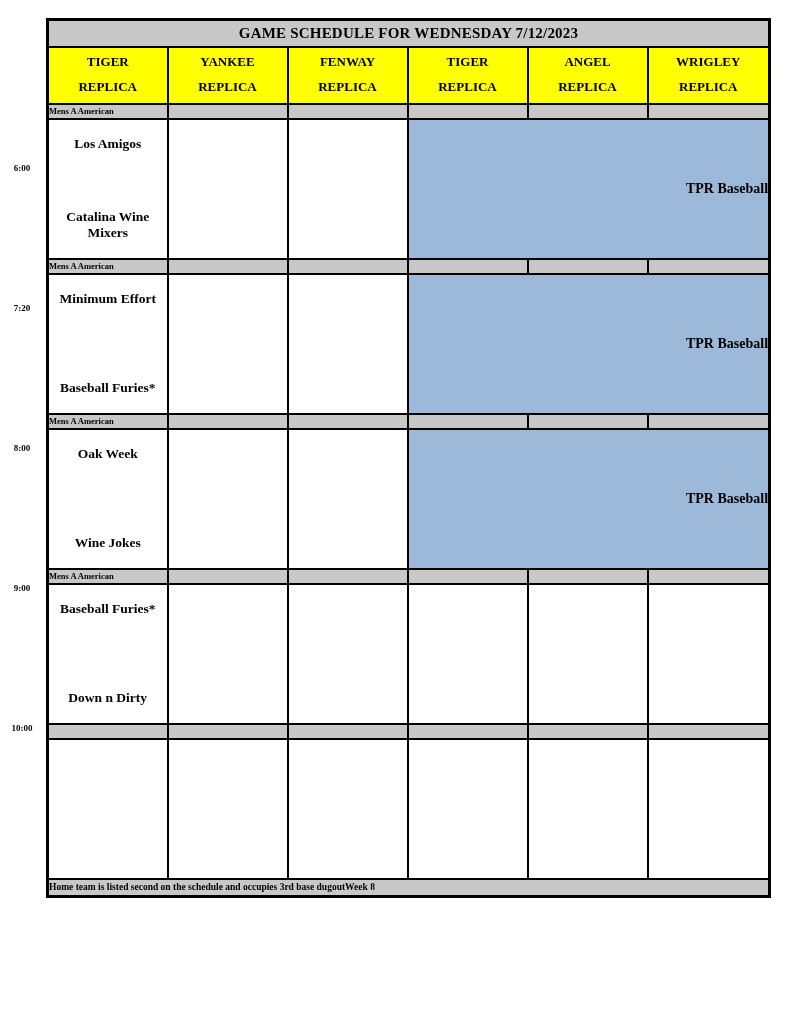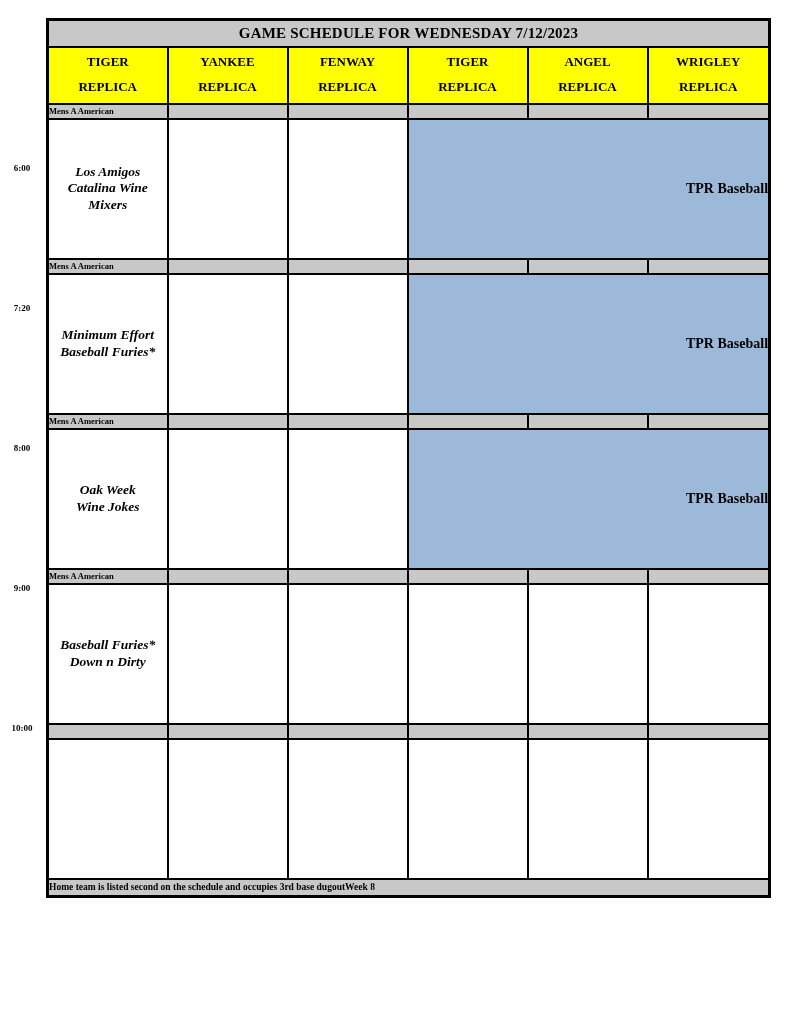--- a/index.html
+++ b/index.html
@@ -78,24 +78,23 @@
     background: #ffffff;
     height: 140px;
     text-align: center;
     font-size: 13.5px;
     font-weight: bold;
     padding: 0;
   }
   .game-cell .teams {
     display: flex;
     flex-direction: column;
-    justify-content: center;
+    justify-content: space-between;
     height: 100%;
-    padding: 10px 2px;
-    font-style: italic;
+    padding: 16px 2px;
   }
   .game-cell .team { display: block; line-height: 1.2; }
 
   .empty-cell { background: #ffffff; height: 140px; }
 
   .tpr-cell {
     background: #9db9d9;
     text-align: right;
     font-weight: bold;
     font-size: 14px;

